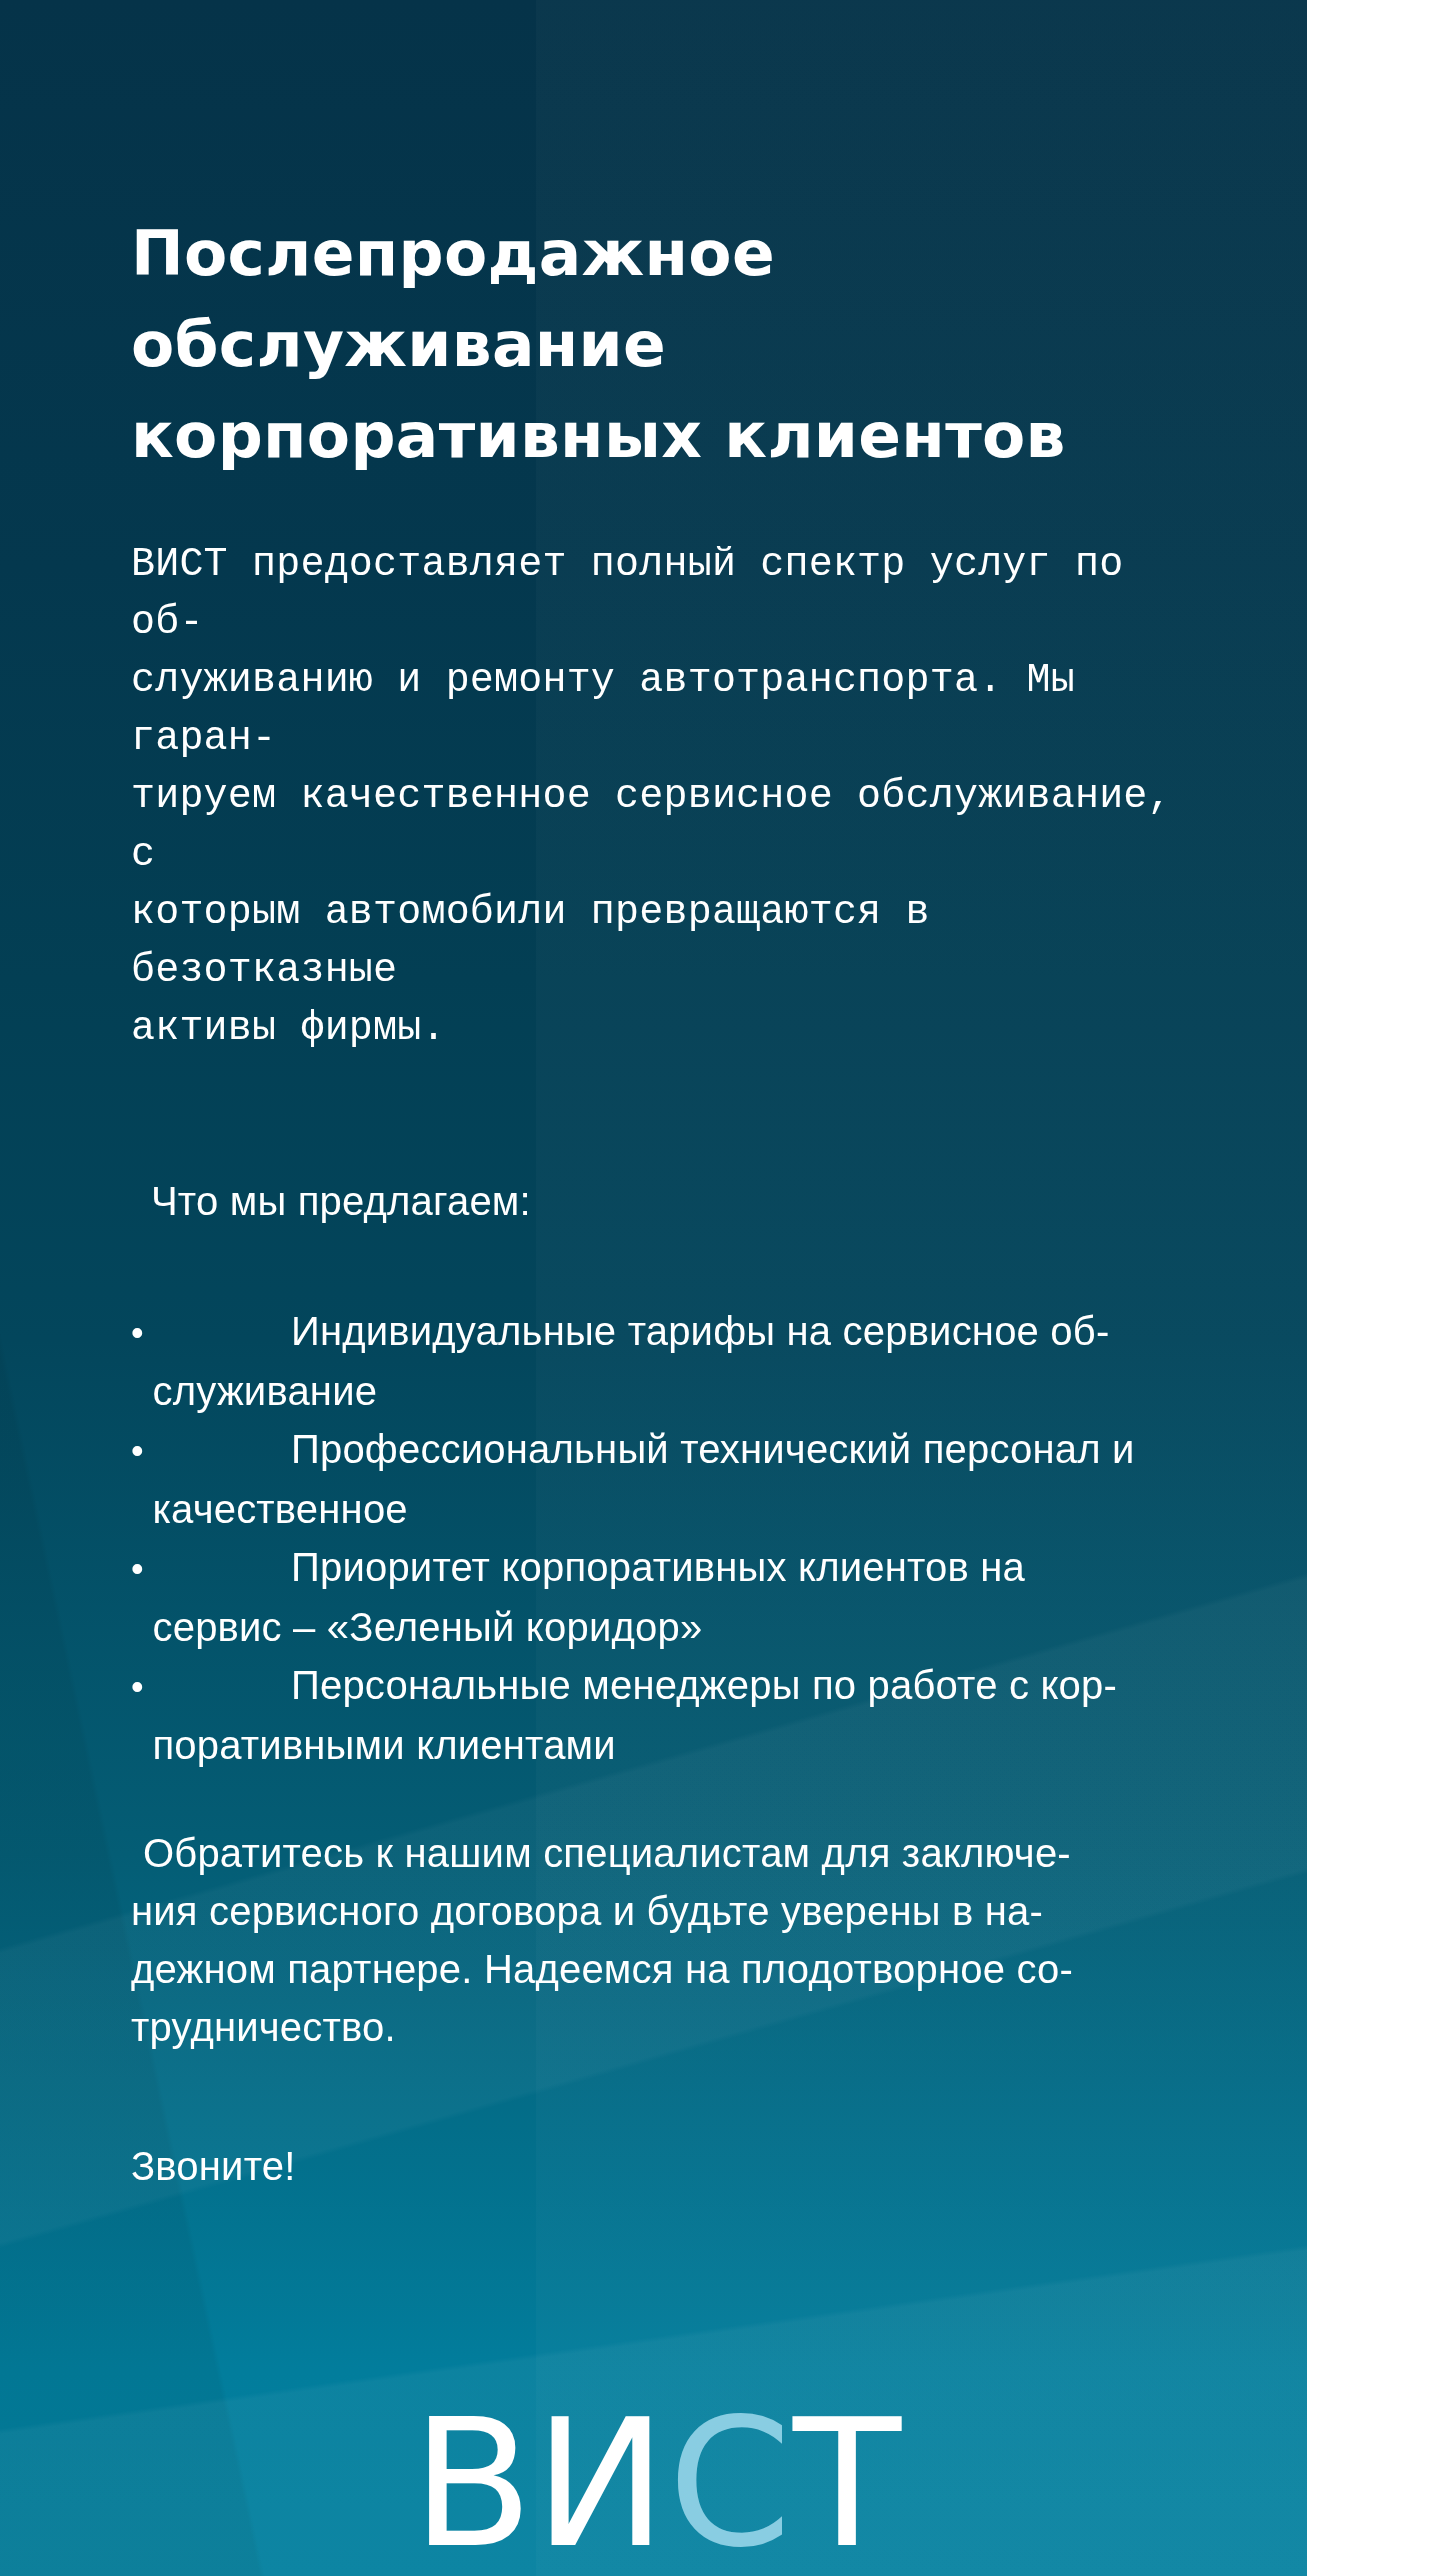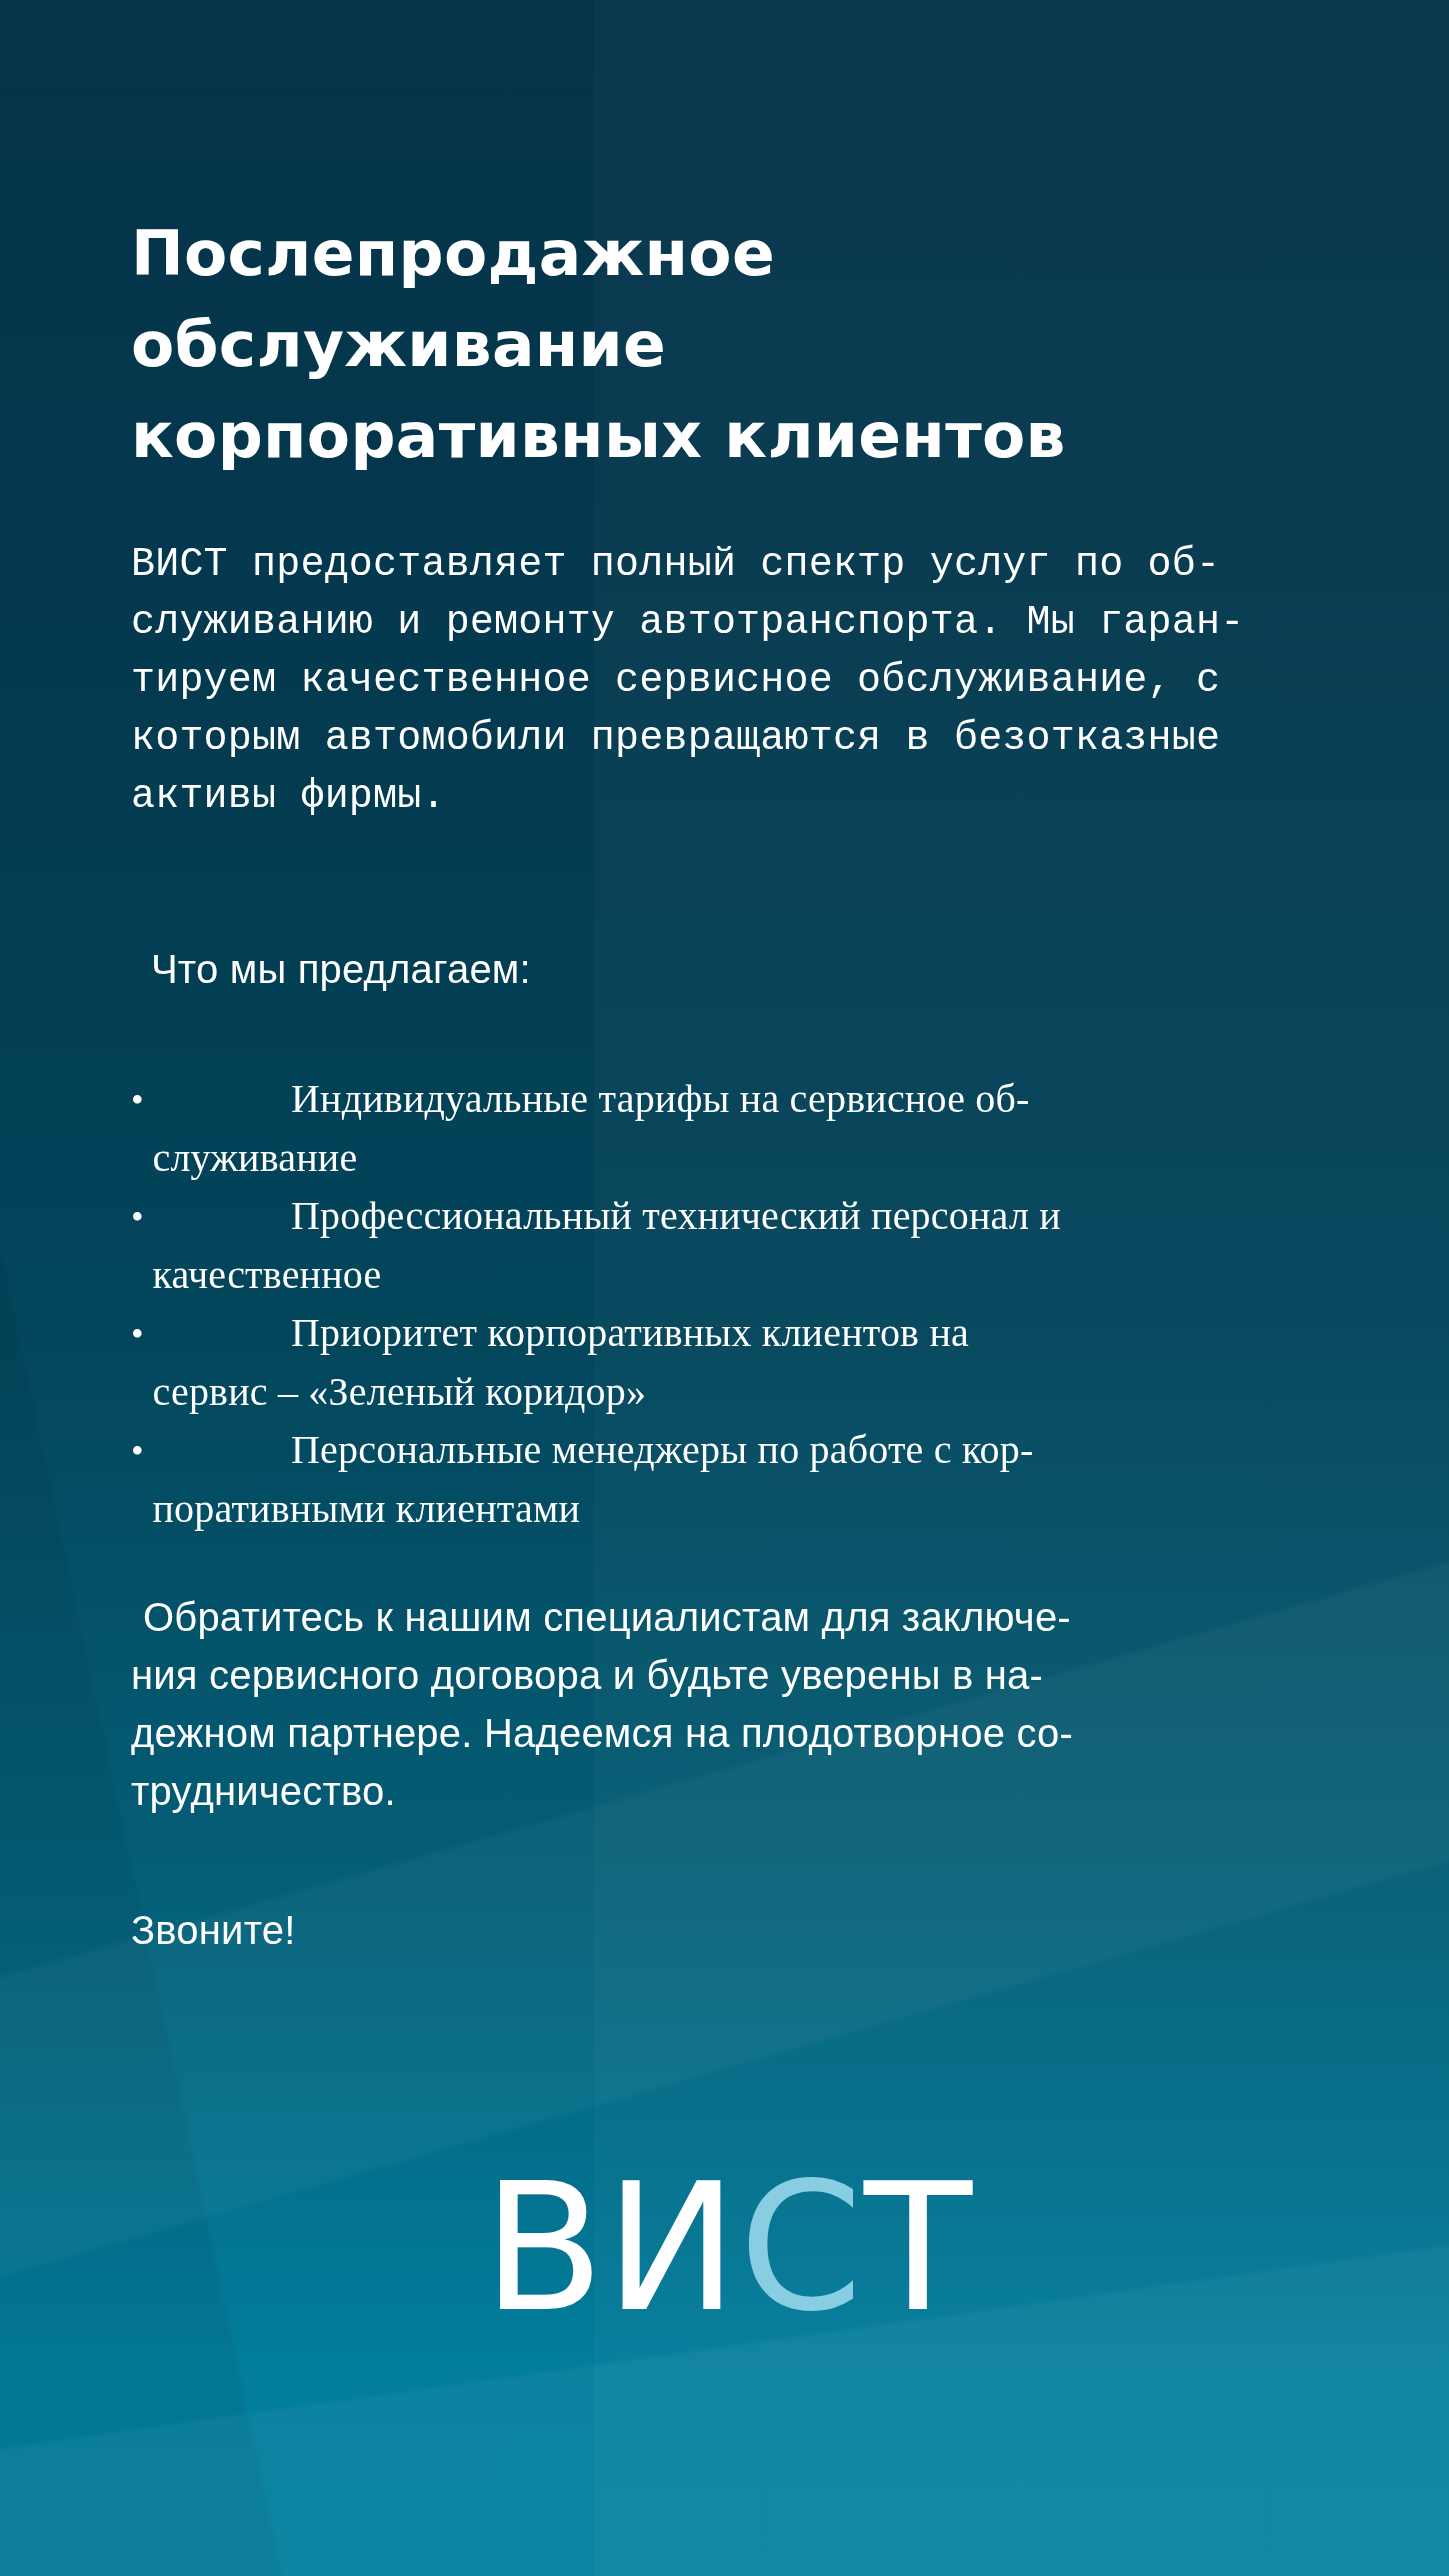--- a/index.html
+++ b/index.html
@@ -4,21 +4,21 @@
 <style>
   html, body { margin: 0; padding: 0; }
   body {
     width: 1449px; height: 2576px;
     font-family: "Liberation Sans", sans-serif;
     color: #ffffff;
     -webkit-font-smoothing: antialiased;
   }
   .page {
     position: relative;
-    width: 1449px; height: 2576px;
+    width: 1307px; height: 2576px;
     overflow: hidden;
     background: linear-gradient(180deg,
       #053349 0%, #04384e 22%, #033f54 38%,
       #03465c 52%, #045d75 72%, #027d9c 92%, #02809f 100%);
   }
   
   .page::before {
     content: "";
     position: absolute; inset: 0;
     background:
@@ -42,21 +42,21 @@
     white-space: pre-line;
   }
   .body-text {
     font-size: 40px;
     line-height: 58px;
     letter-spacing: 0.2px;
     white-space: pre-line;
   }
   .intro { margin-top: 55px; font-family: Liberation Mono, monospace; }
   .offers-heading { margin-top: 114px; margin-left: 20px; }
-  .bullets { margin-top: 72px; font-family: Liberation Serif, serif; }
+  .bullets { margin-top: 72px; }
   .bullet-line1 { font-size: 40px; line-height: 58px; letter-spacing: 0.2px; }
   .bullet-dot {
     display: inline-block;
     width: 160px;
     font-size: 36px;
   }
   .bullet-cont {
     font-size: 40px; line-height: 58px; letter-spacing: 0.2px;
     padding-left: 21.5px;
     white-space: pre-line;

